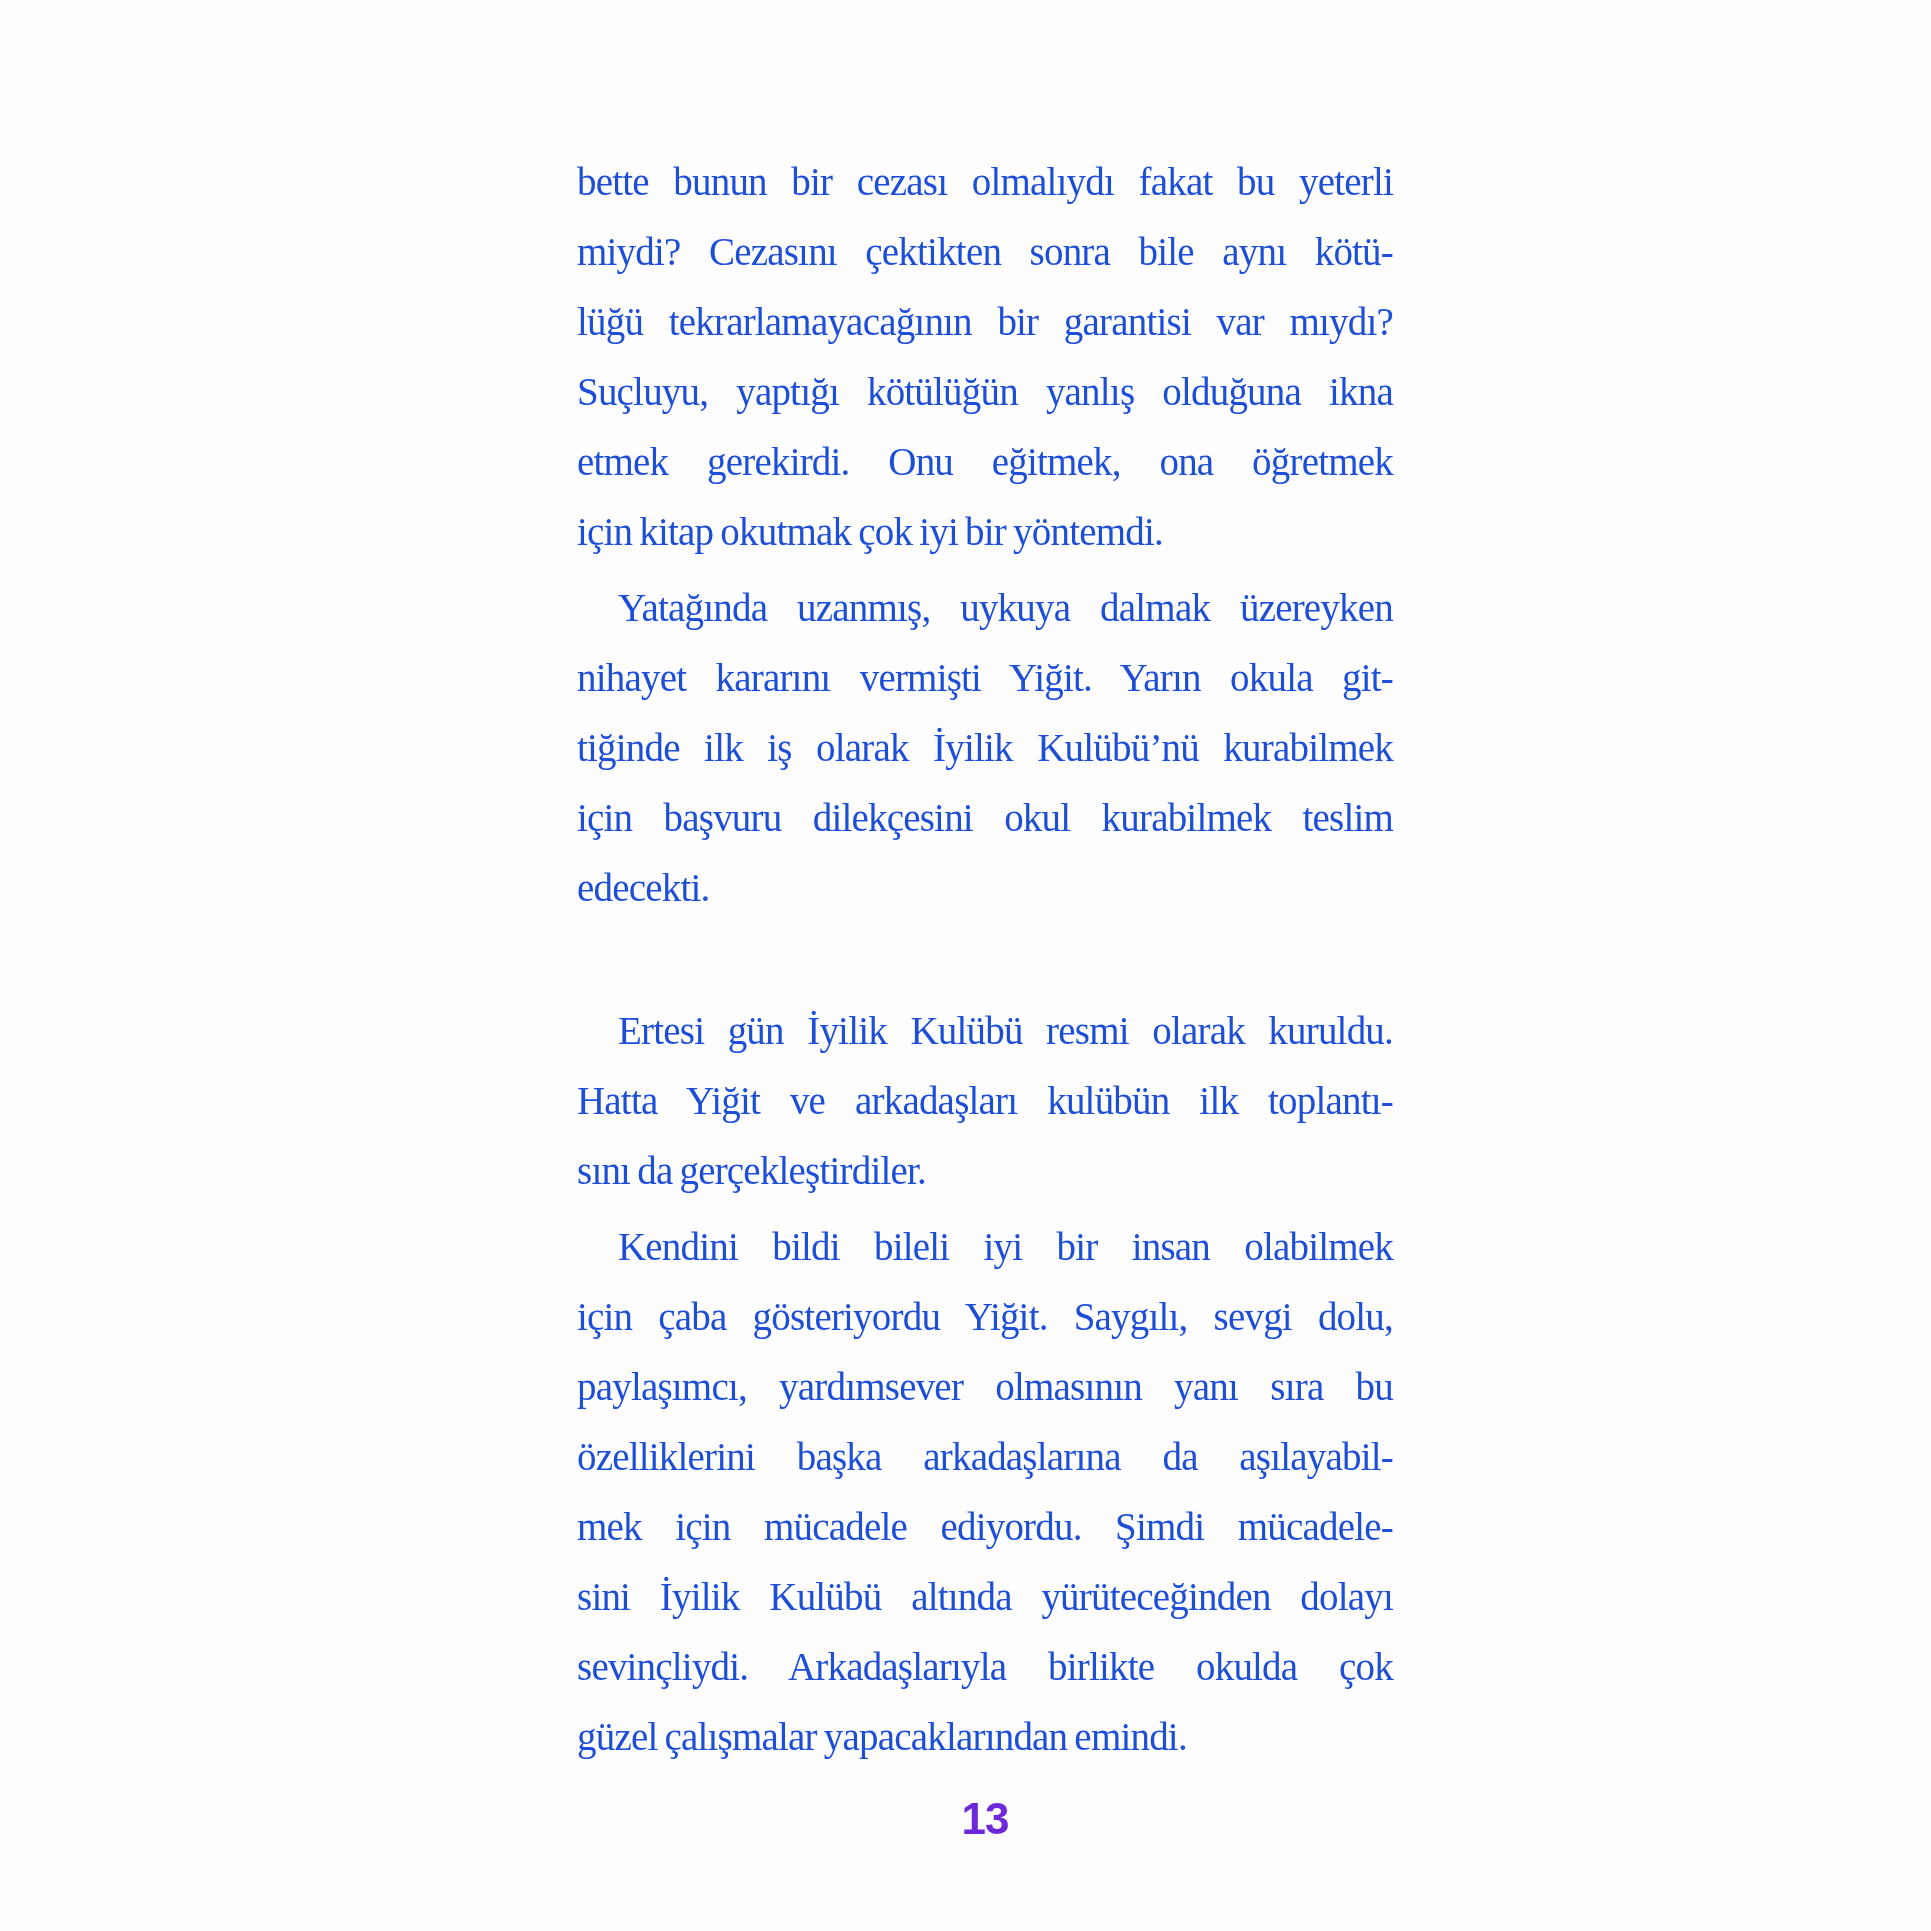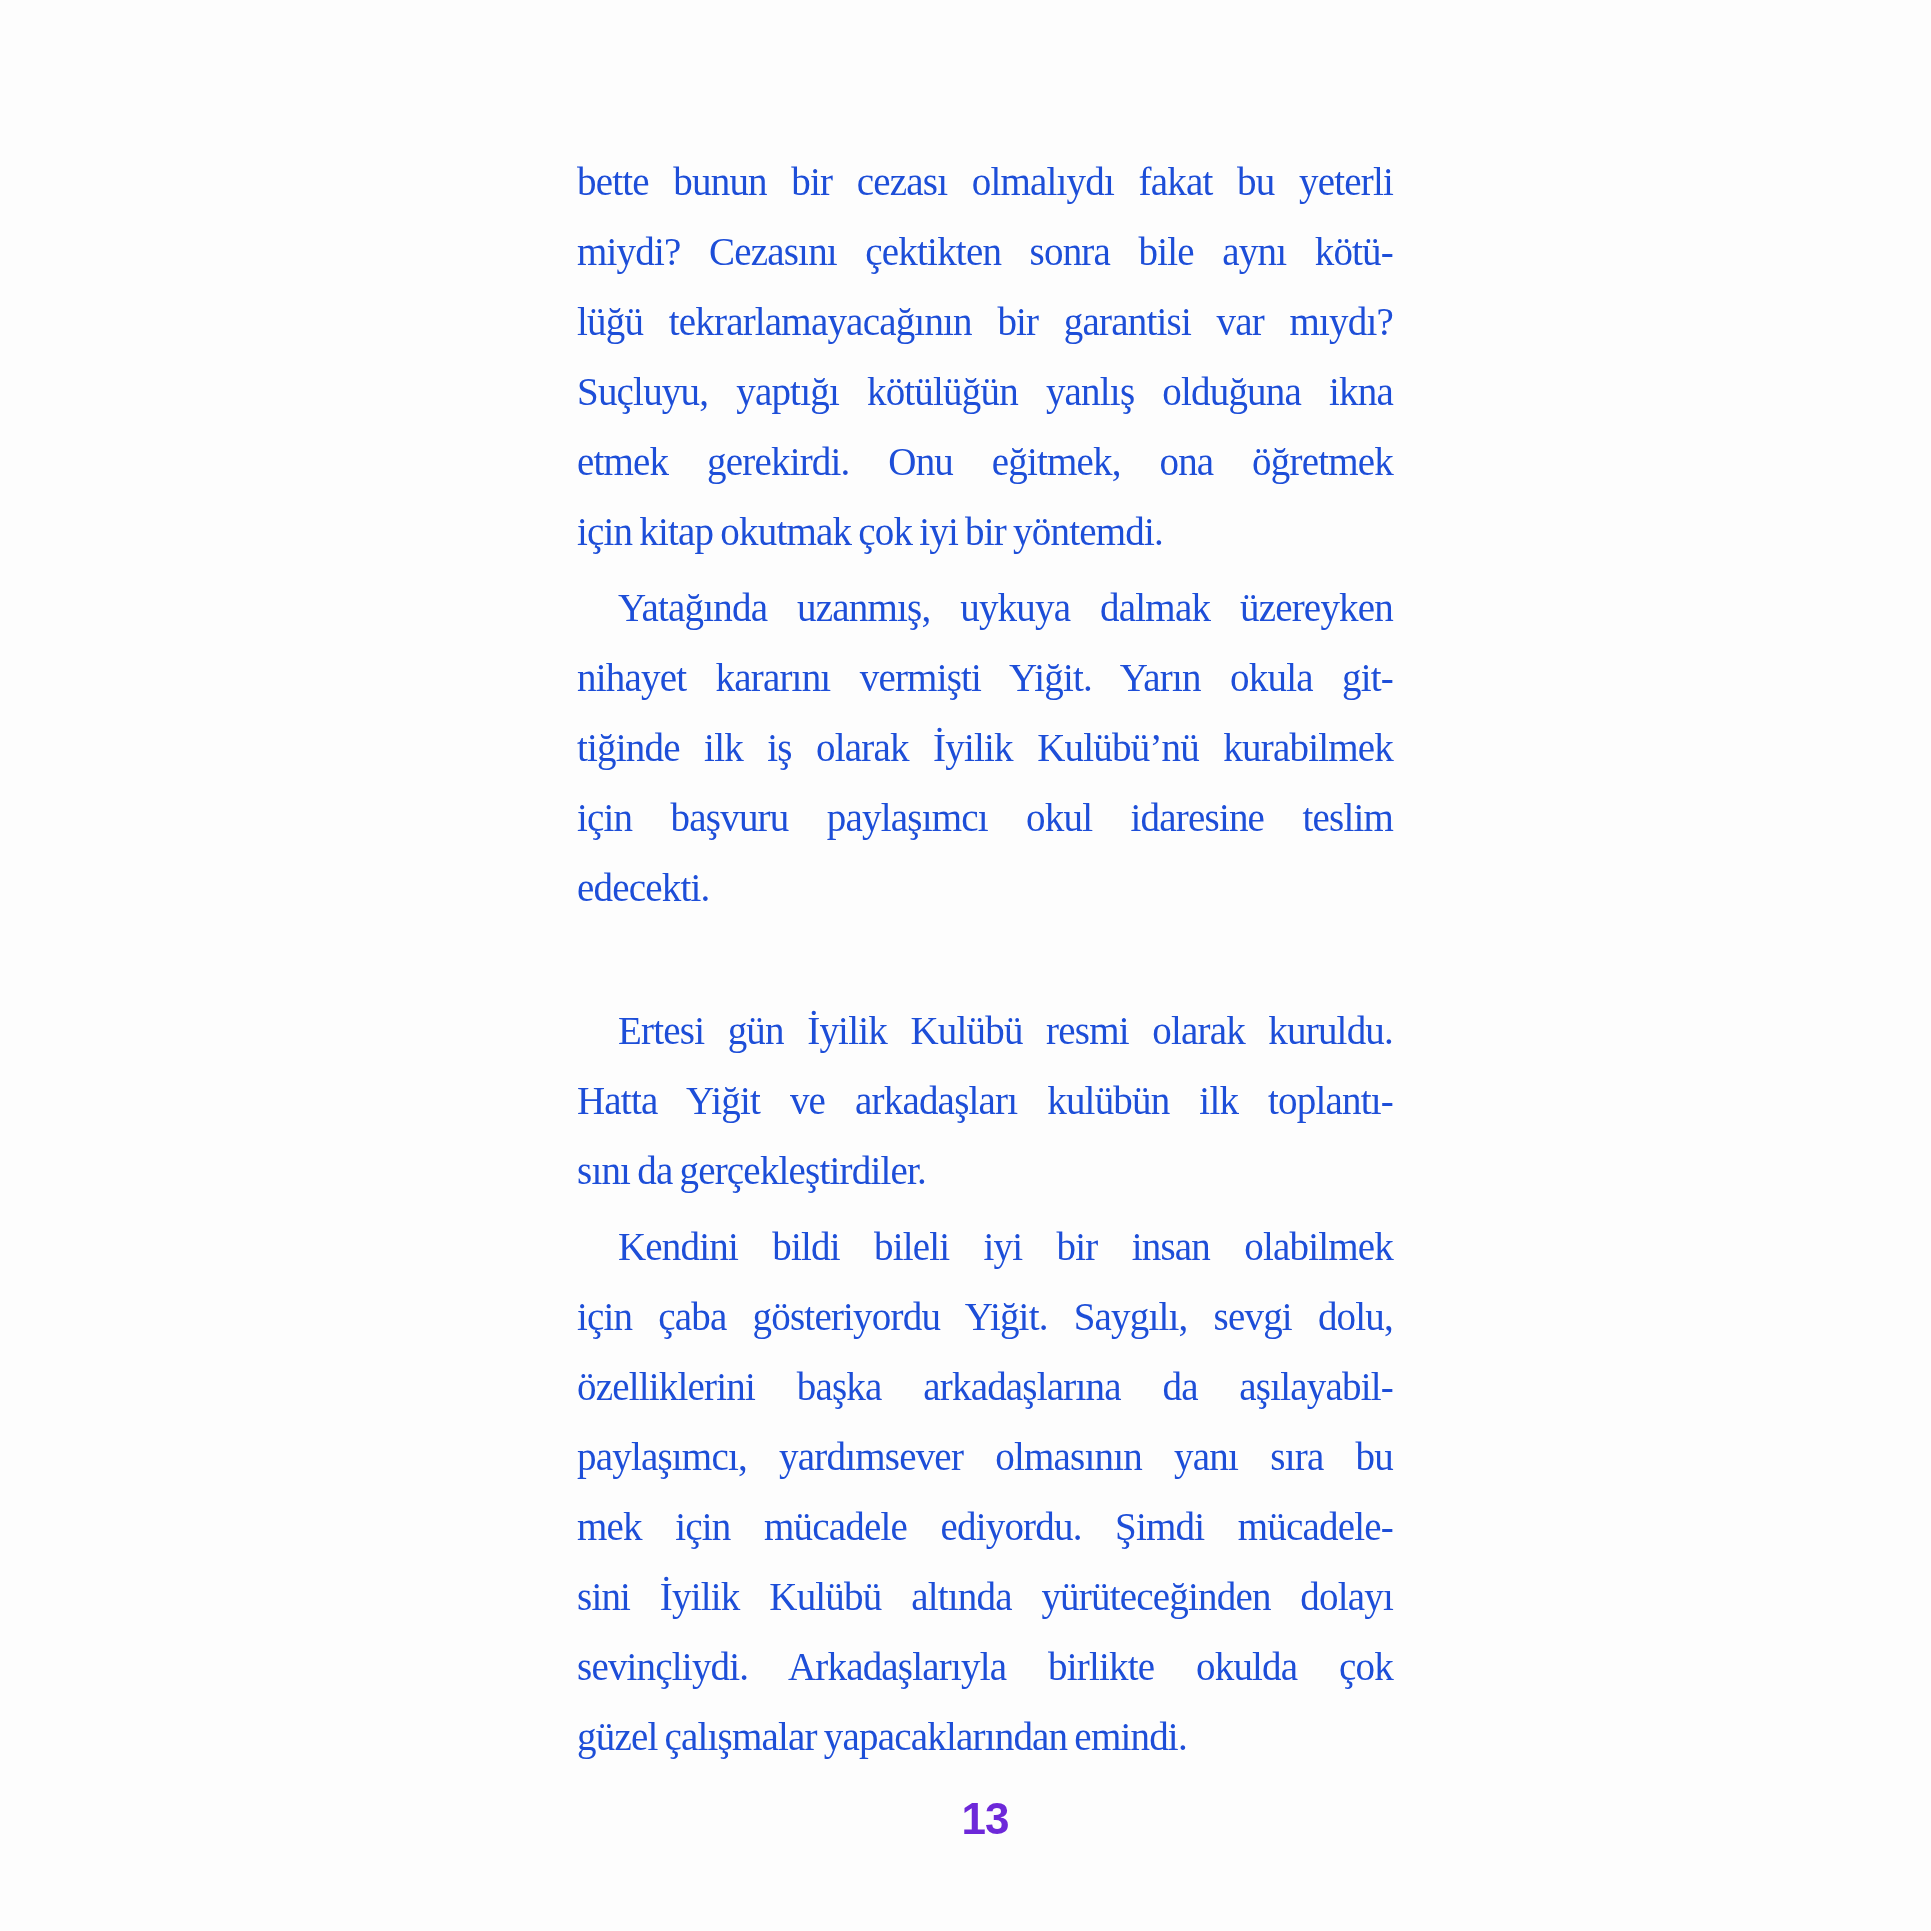--- a/index.html
+++ b/index.html
@@ -66,33 +66,33 @@
         <div class="line">miydi? Cezasını çektikten sonra bile aynı kötü-</div>
         <div class="line">lüğü tekrarlamayacağının bir garantisi var mıydı?</div>
         <div class="line">Suçluyu, yaptığı kötülüğün yanlış olduğuna ikna</div>
         <div class="line">etmek gerekirdi. Onu eğitmek, ona öğretmek</div>
         <div class="line para-end">için kitap okutmak çok iyi bir yöntemdi.</div>
       </div>
       <div class="para indent">
         <div class="line">Yatağında uzanmış, uykuya dalmak üzereyken</div>
         <div class="line">nihayet kararını vermişti Yiğit. Yarın okula git-</div>
         <div class="line">tiğinde ilk iş olarak İyilik Kulübü’nü kurabilmek</div>
-        <div class="line">için başvuru paylaşımcı okul idaresine teslim</div>
+        <div class="line">için başvuru dilekçesini okul kurabilmek teslim</div>
         <div class="line para-end">edecekti.</div>
       </div>
       <div class="para indent section-break">
         <div class="line">Ertesi gün İyilik Kulübü resmi olarak kuruldu.</div>
         <div class="line">Hatta Yiğit ve arkadaşları kulübün ilk toplantı-</div>
         <div class="line para-end">sını da gerçekleştirdiler.</div>
       </div>
       <div class="para indent">
         <div class="line">Kendini bildi bileli iyi bir insan olabilmek</div>
         <div class="line">için çaba gösteriyordu Yiğit. Saygılı, sevgi dolu,</div>
+        <div class="line">paylaşımcı, yardımsever olmasının yanı sıra bu</div>
         <div class="line">özelliklerini başka arkadaşlarına da aşılayabil-</div>
-        <div class="line">paylaşımcı, yardımsever olmasının yanı sıra bu</div>
         <div class="line">mek için mücadele ediyordu. Şimdi mücadele-</div>
         <div class="line">sini İyilik Kulübü altında yürüteceğinden dolayı</div>
         <div class="line">sevinçliydi. Arkadaşlarıyla birlikte okulda çok</div>
         <div class="line para-end">güzel çalışmalar yapacaklarından emindi.</div>
       </div>
     </div>
   <div class="page-number">13</div>
 </div>
 
 

